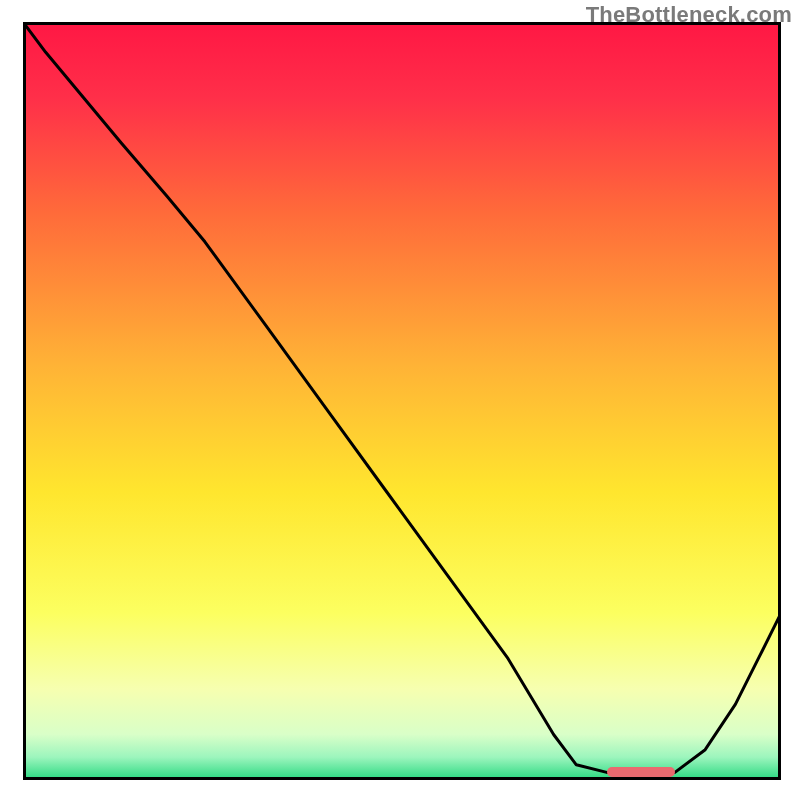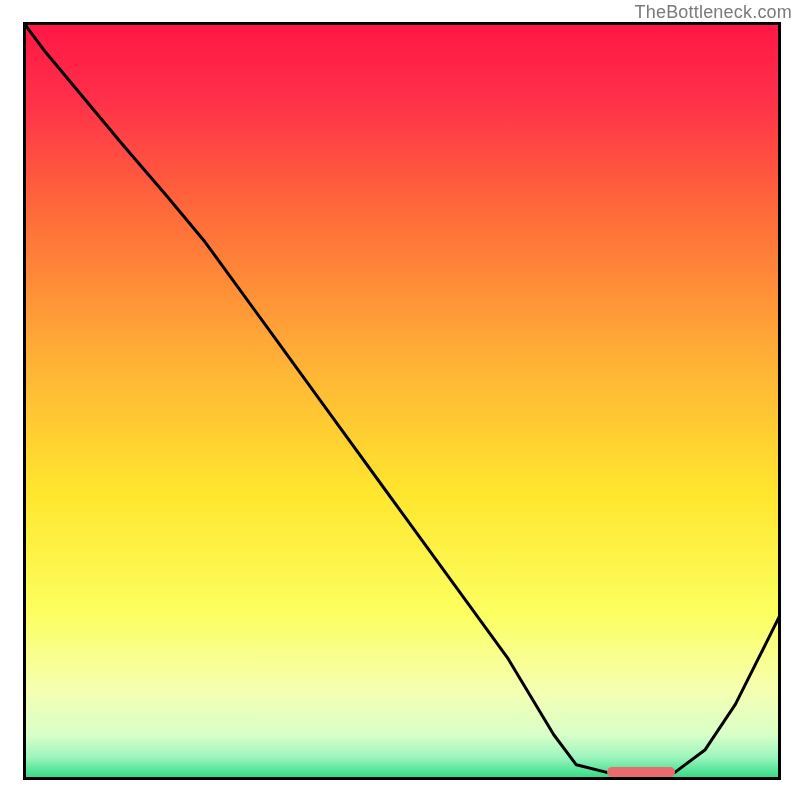--- a/index.html
+++ b/index.html
@@ -13,22 +13,22 @@
   }
   .container {
     position: relative;
     width: 800px;
     height: 800px;
   }
   .watermark {
     position: absolute;
     top: 2px;
     right: 8px;
-    font-size: 18px;
-    font-weight: 400;
+    font-size: 22px;
+    font-weight: 700;
     color: #7a7a7a;
     letter-spacing: 0.2px;
     z-index: 10;
   }
   .plot {
     position: absolute;
     left: 23px;
     top: 22px;
     box-sizing: border-box;
   }

